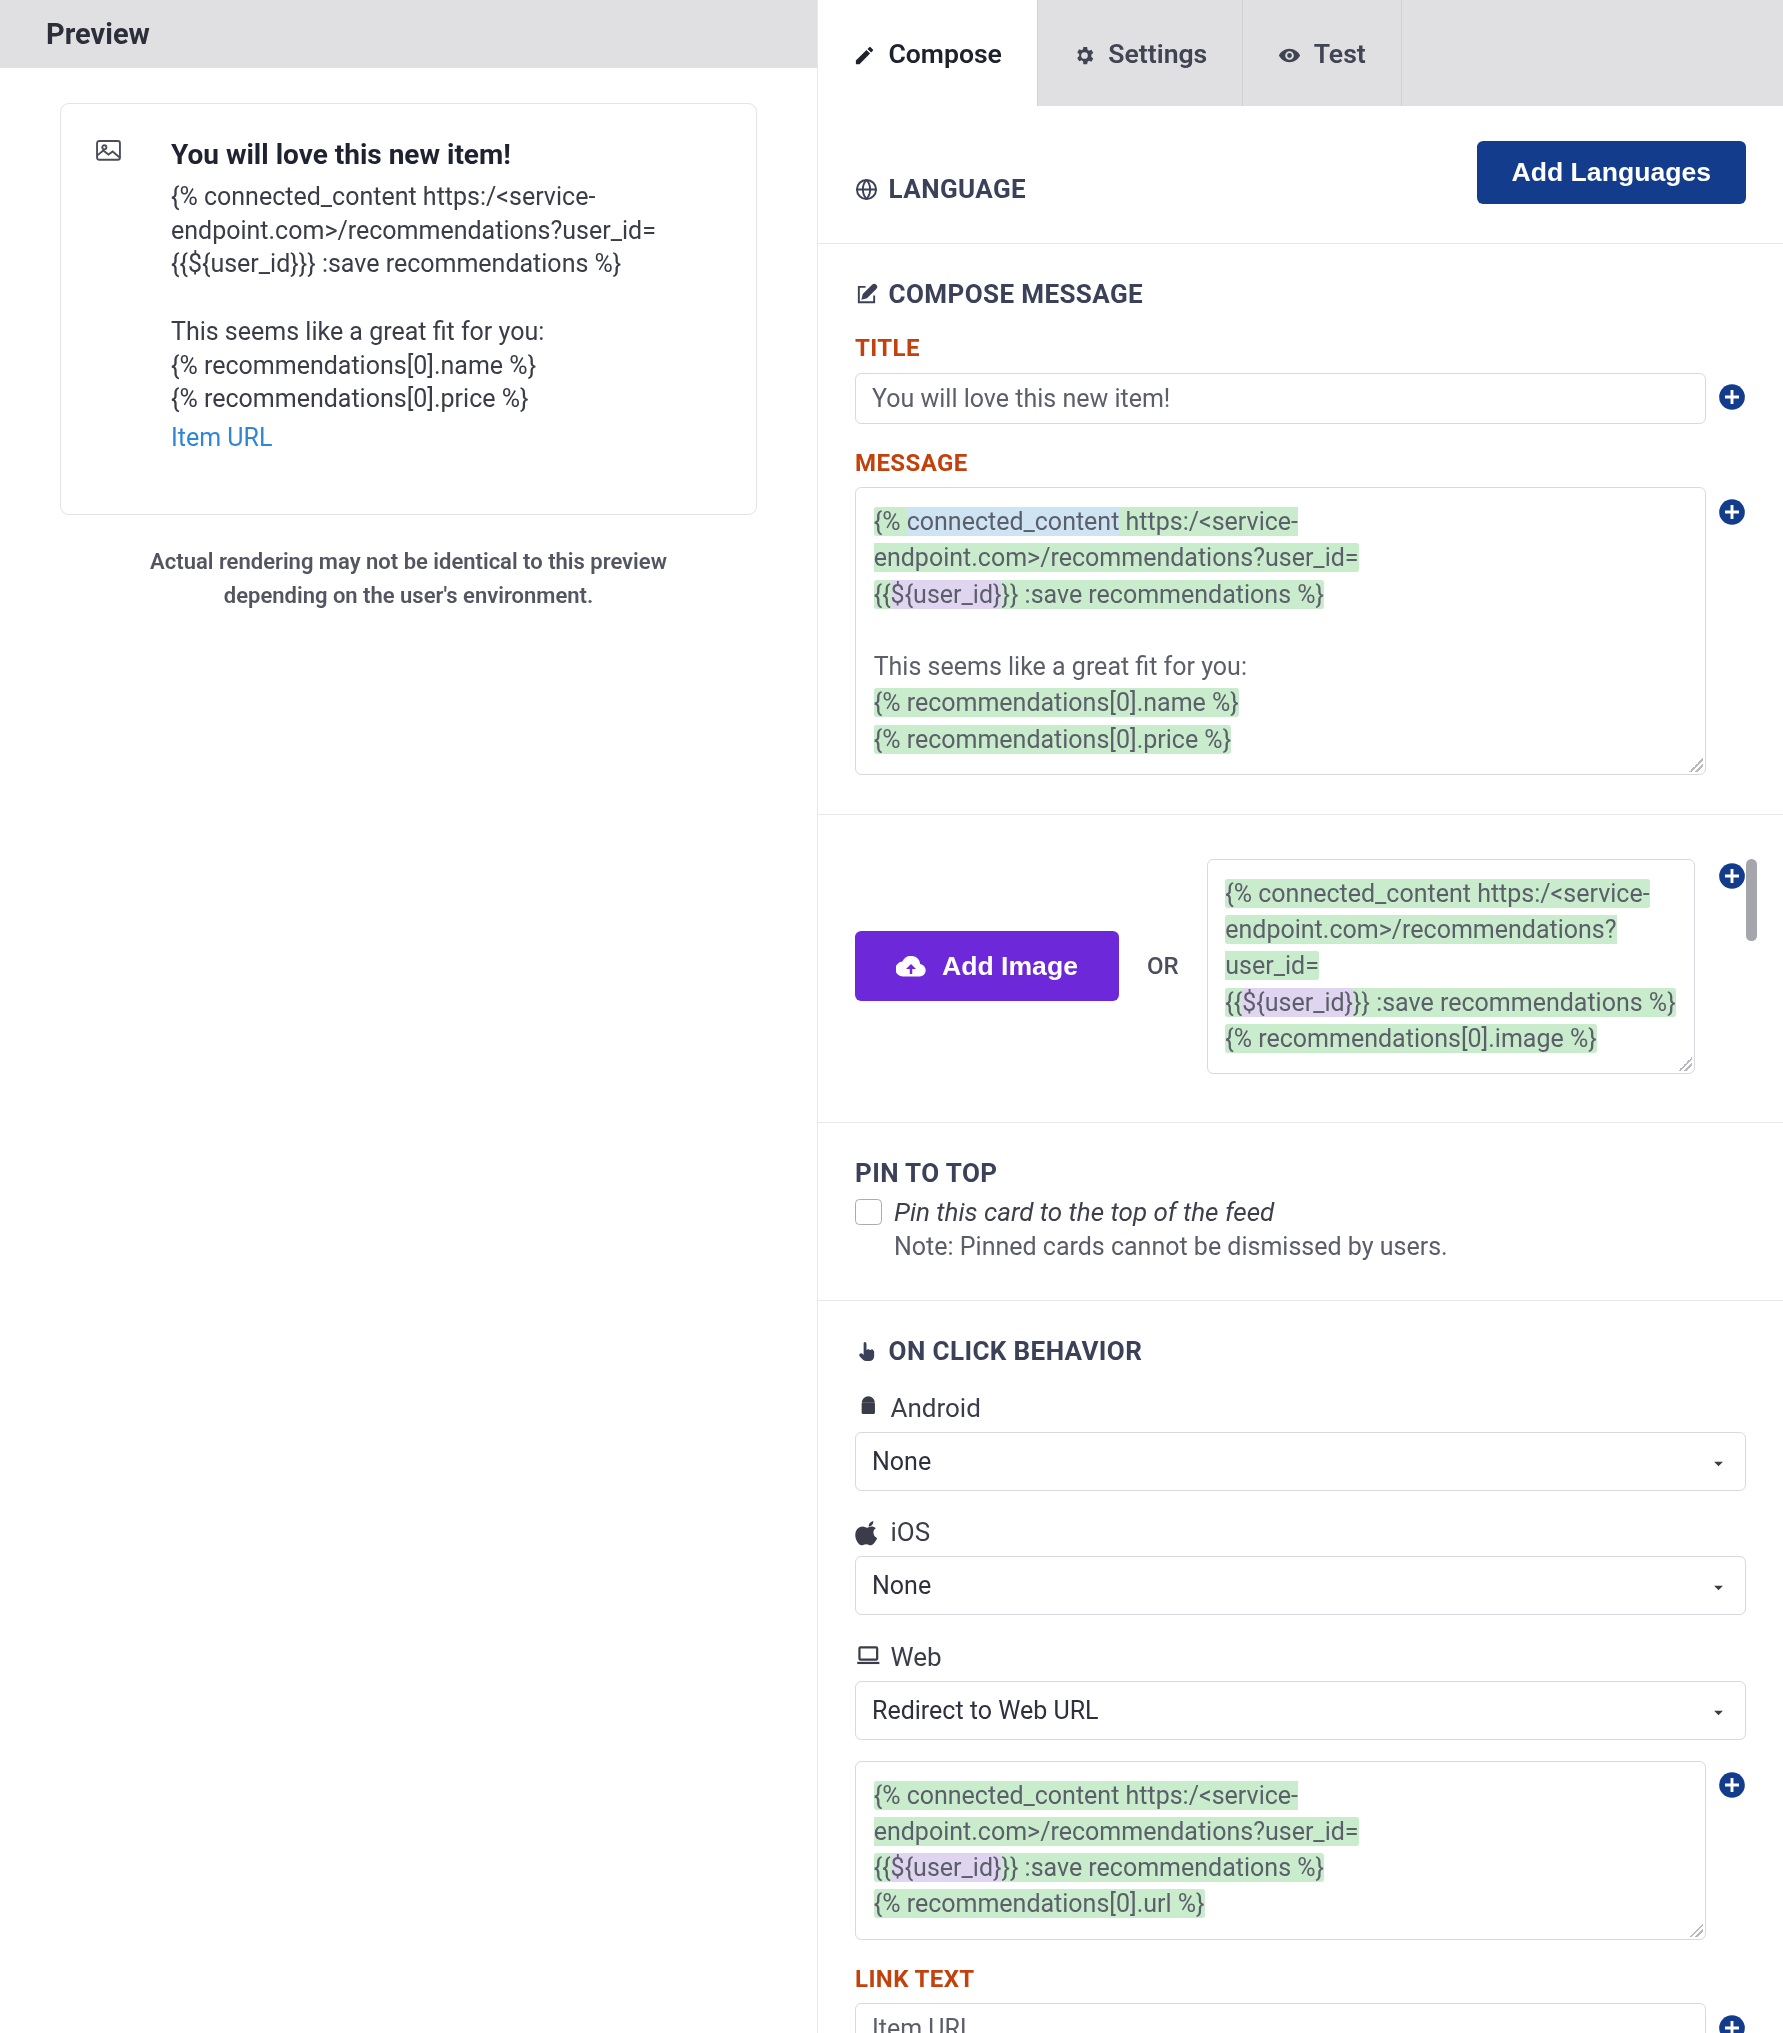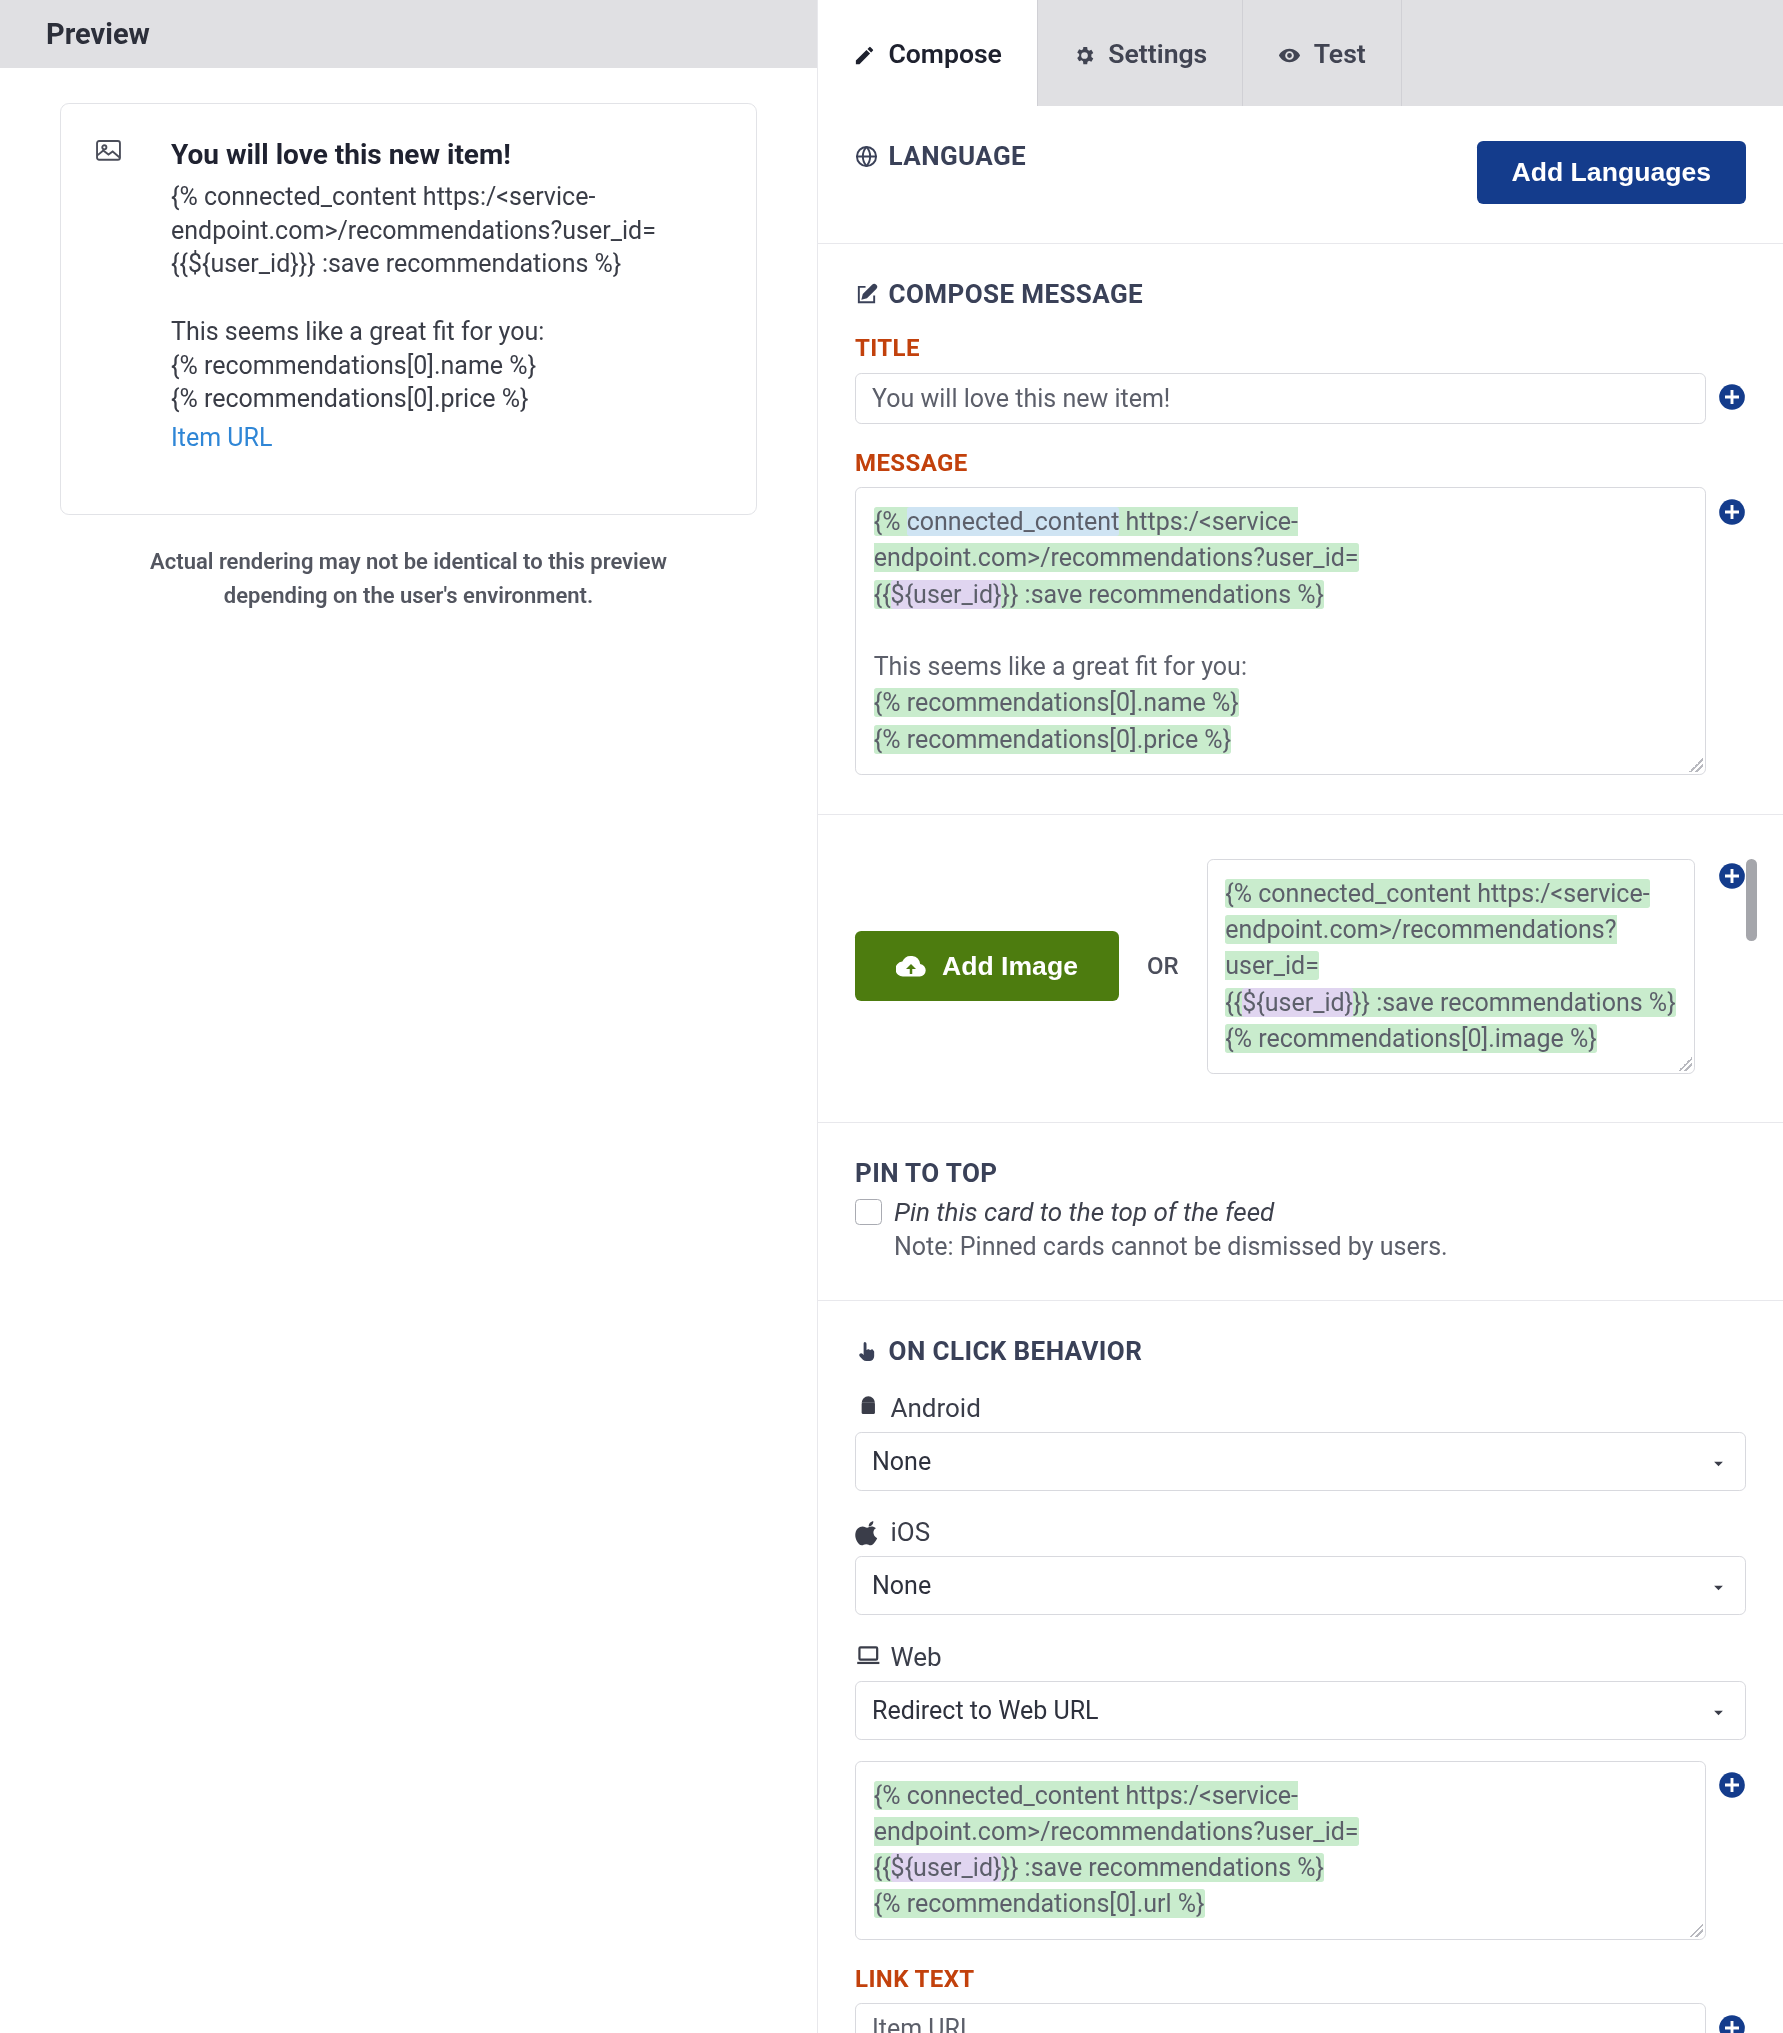--- a/index.html
+++ b/index.html
@@ -24,21 +24,21 @@
 .right-panel { flex: 1; background: #fff; border-left: 0.9px solid #e8e8ec; }
 
 .tabs { display: flex; background: #e0e0e3; height: 106px; }
 .tab { display: flex; align-items: center; gap: 12.4px; padding: 0 35px; font-size: 26.6px; font-weight: 600; color: #414452; border-right: 0.9px solid #d0d0d5; cursor: pointer; }
 .tab.active { background: #fff; color: #1e212e; }
 .tab-icon { width: 23px; height: 23px; }
 
 .section { border-bottom: 0.9px solid #e8e8ec; padding: 35px 37px 39px; }
 .section.nopad-bottom { padding-bottom: 44px; }
 .sec-head { display: flex; align-items: center; gap: 10.6px; margin-bottom: 0; }
-.sec-head-row { display: flex; justify-content: space-between; align-items: flex-start; }
+.sec-head-row { display: flex; justify-content: space-between; align-items: flex-end; }
 .sec-title { font-size: 26px; font-weight: 700; color: #3a4158; letter-spacing: 0.4px; }
 .sec-icon { width: 23px; height: 23px; }
 
 .btn-primary { background: #143c8c; color: #fff; border: none; border-radius: 6.2px; padding: 16px 35px; font-size: 26.6px; font-weight: 600; cursor: pointer; }
 
 .field-label { font-size: 24px; font-weight: 700; color: #c2410c; letter-spacing: 0.4px; margin-bottom: 10.6px; margin-top: 25px; }
 .field-label:first-child { margin-top: 0; }
 
 .input-row { display: flex; align-items: flex-start; gap: 12.4px; }
 .input, .textarea, .select { width: 100%; border: 1.8px solid #d8d9de; border-radius: 6.2px; padding: 12.4px 16px; font-size: 25px; color: #5c5f6a; font-family: inherit; resize: both; }
@@ -51,21 +51,21 @@
 .hl-green { background: #c9eccd; border-radius: 2.7px; }
 .hl-blue { background: #cfe4f3; border-radius: 2.7px; }
 .hl-lav { background: #e0d5f0; border-radius: 2.7px; }
 
 .editable { display: block; width: 100%; border: 1.8px solid #d8d9de; border-radius: 6.2px; padding: 16px 17.7px; font-size: 25px; color: #5c5f6a; line-height: 1.45; min-height: 229px; position: relative; white-space: pre-wrap; word-wrap: break-word; }
 .editable.sm { min-height: 156px; }
 .editable.weburl { min-height: 122px; }
 .editable::after { content: ""; position: absolute; right: 1.8px; bottom: 1.8px; width: 14px; height: 14px; background: linear-gradient(135deg, transparent 50%, #b8b9bf 50%, #b8b9bf 60%, transparent 60%, transparent 70%, #b8b9bf 70%, #b8b9bf 80%, transparent 80%); }
 
 .image-row { display: flex; align-items: center; gap: 28px; padding: 8.9px 0; }
-.btn-gray { background: #4d7c0f; color: #fff; border: none; border-radius: 6.2px; padding: 19.5px 41px; font-size: 26.6px; font-weight: 600; display: flex; align-items: center; gap: 16px; cursor: pointer; }
+.btn-gray { background: #6d28d9; color: #fff; border: none; border-radius: 6.2px; padding: 19.5px 41px; font-size: 26.6px; font-weight: 600; display: flex; align-items: center; gap: 16px; cursor: pointer; }
 .or-text { font-size: 24px; color: #4b4e5b; font-weight: 500; }
 .image-ed-wrap { flex: 1; display: flex; align-items: flex-start; gap: 23px; position: relative; }
 .image-ed-wrap .scroll-ind { position: absolute; right: -10.6px; top: 0; width: 10.6px; height: 82px; background: #a5a6ab; border-radius: 5.3px; }
 
 .pin-row { display: flex; align-items: center; gap: 12.4px; margin-top: 8.9px; font-style: italic; }
 .checkbox { width: 26.6px; height: 26.6px; border: 1.8px solid #a9abb2; border-radius: 4.4px; flex-shrink: 0; cursor: pointer; }
 .pin-label { font-size: 26px; color: #3d404c; }
 .pin-note { font-size: 25px; color: #5b5e69; margin-left: 39px; margin-top: 5.3px; }
 
 .platform-row { display: flex; align-items: center; gap: 8.9px; margin-top: 26.6px; margin-bottom: 8.9px; }

